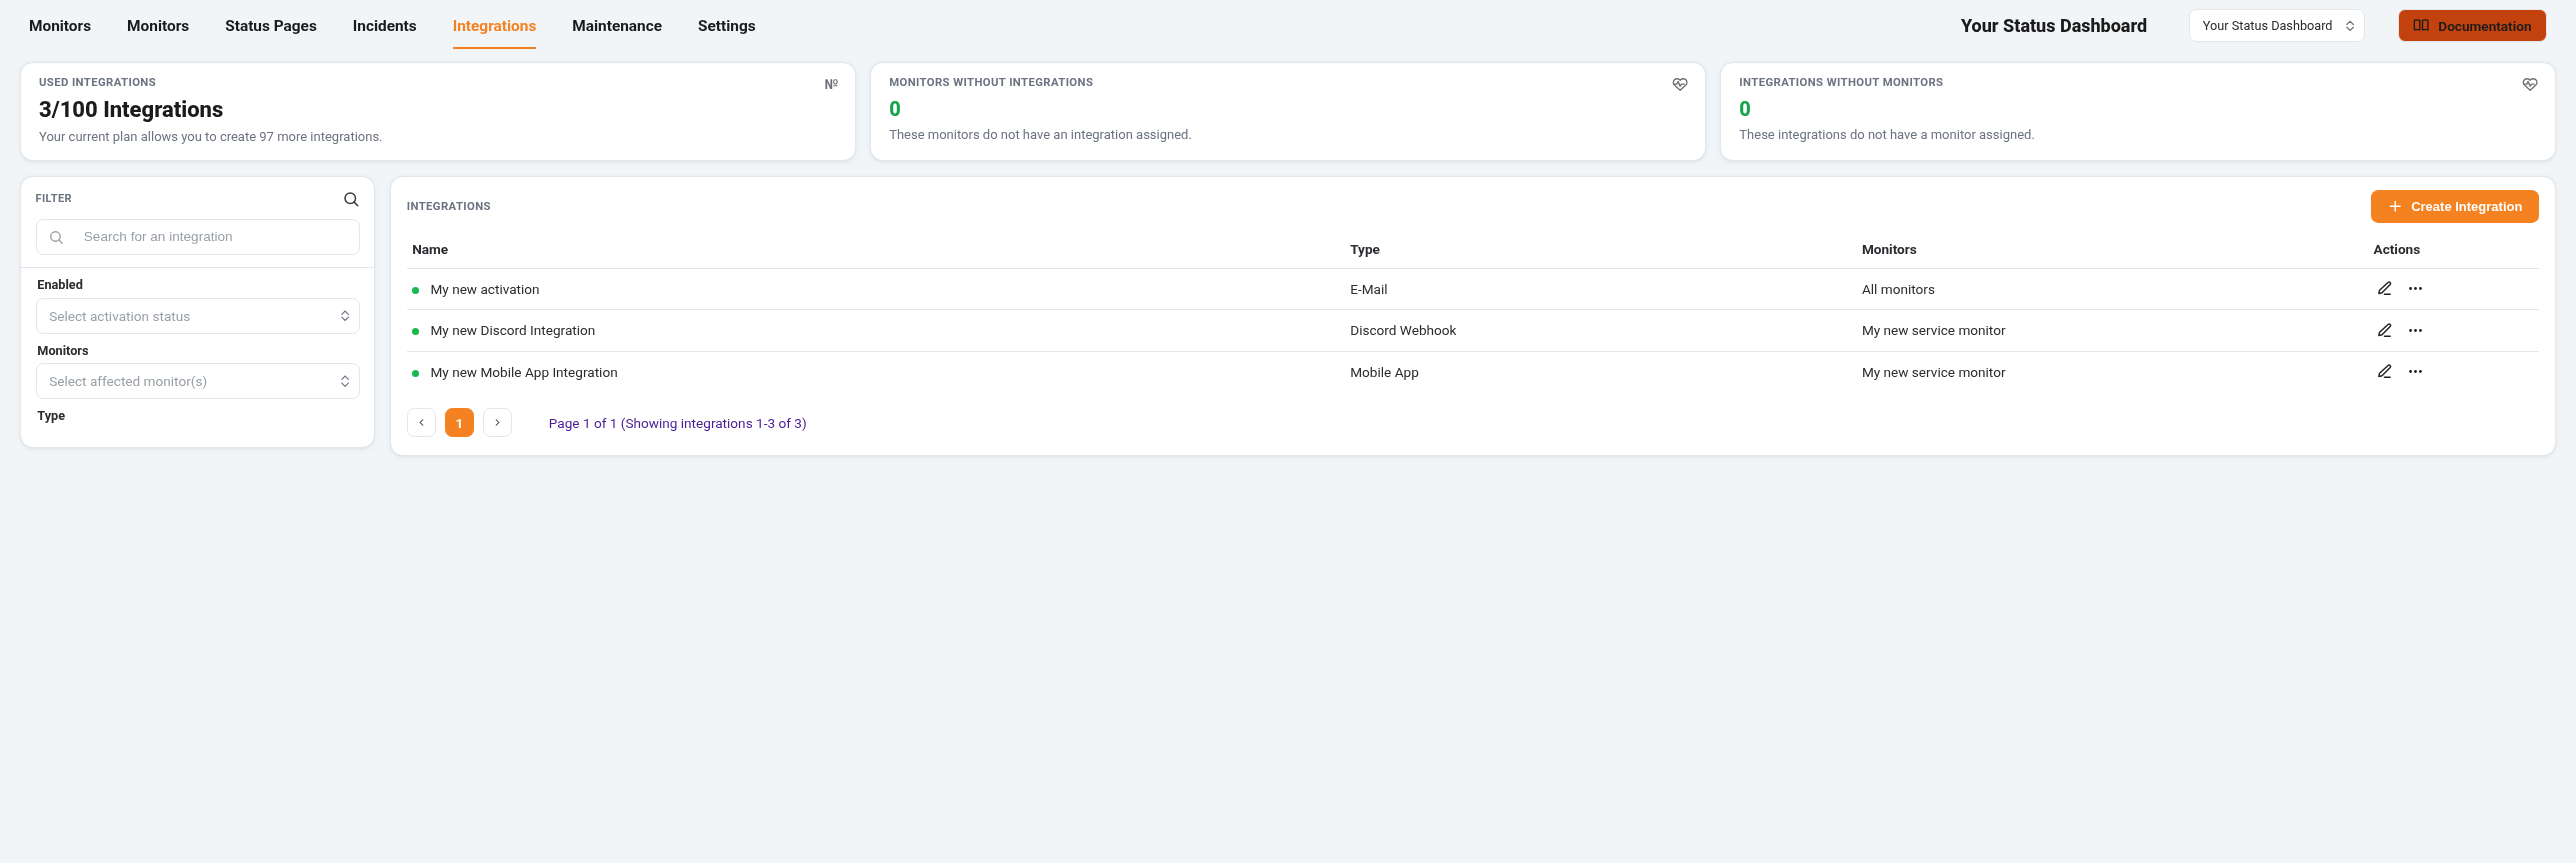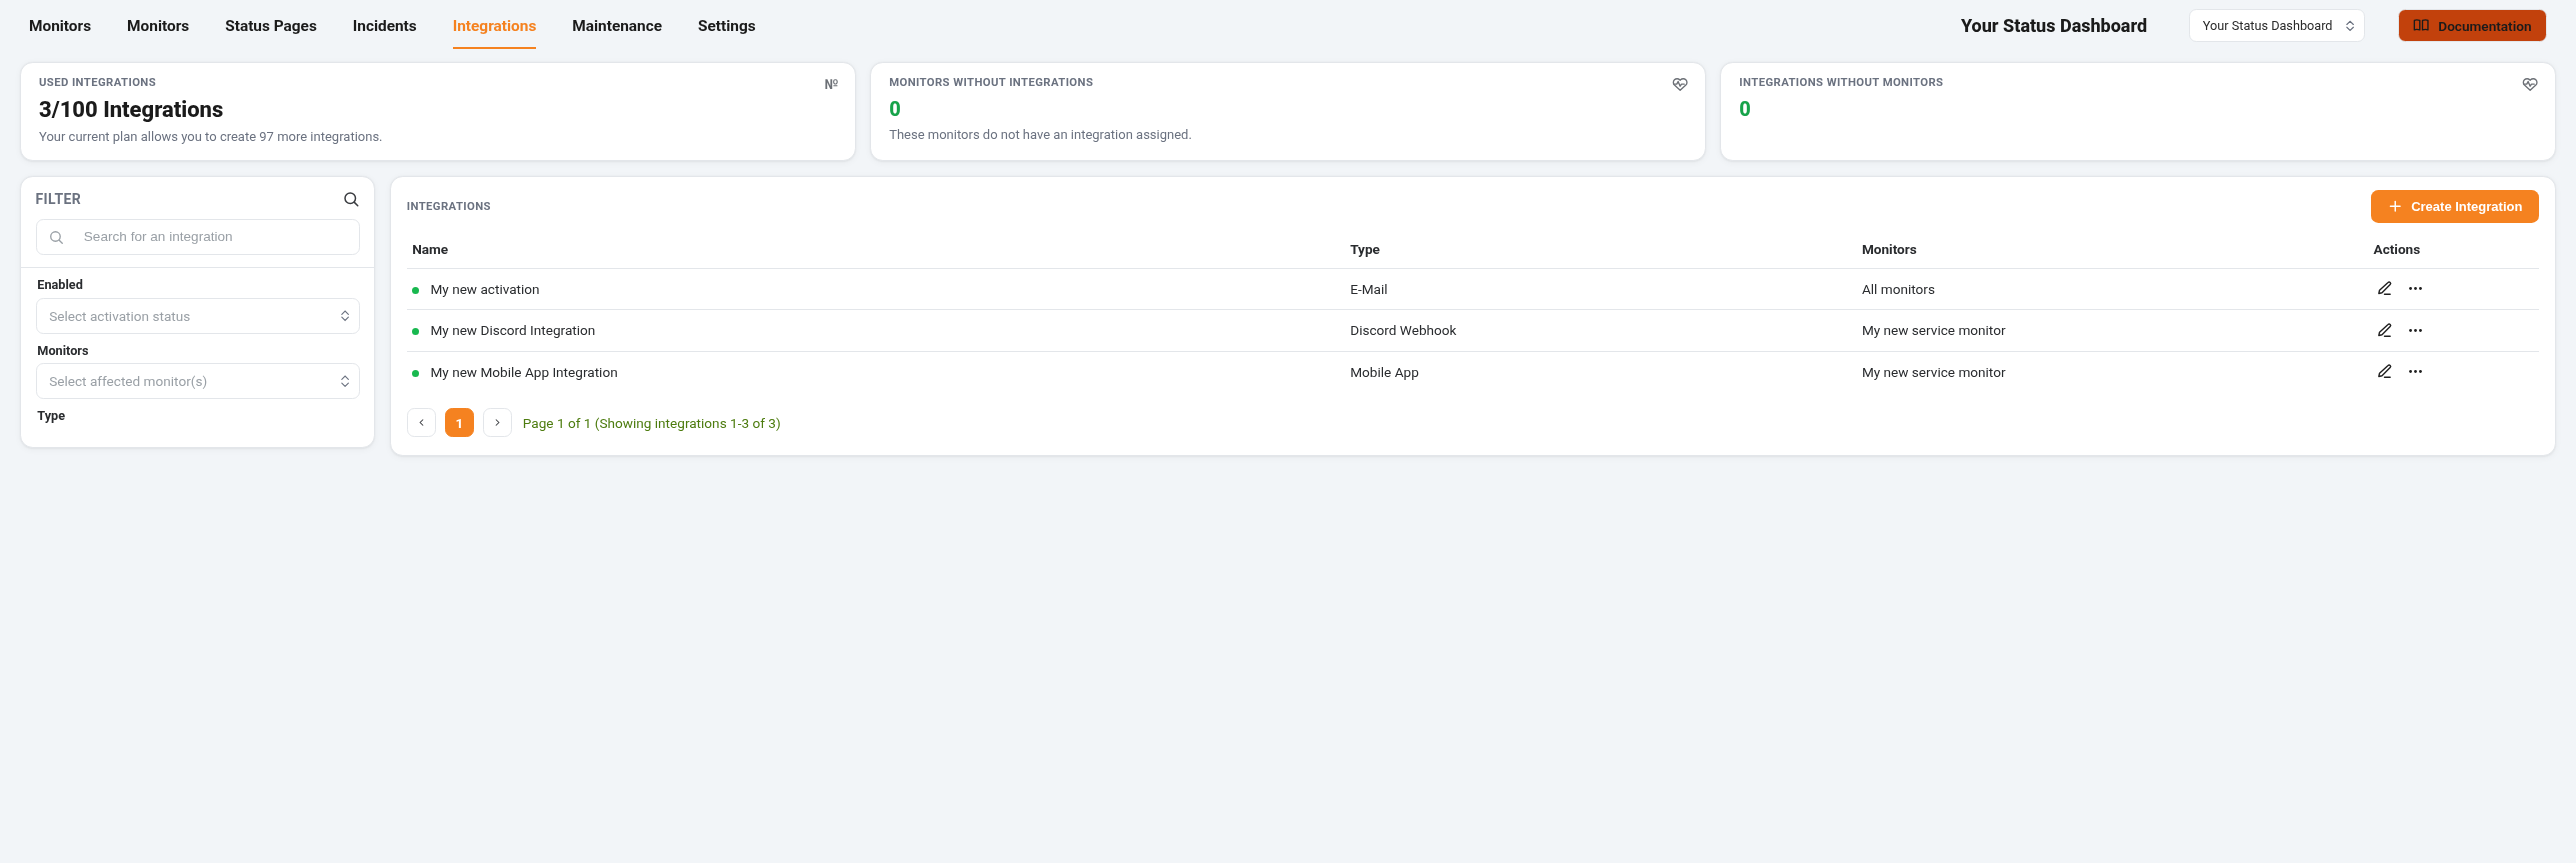--- a/index.html
+++ b/index.html
@@ -105,21 +105,21 @@
   .panel{
     background:var(--card);
     border:0.9px solid var(--border);
     border-radius:var(--radius);
     box-shadow:var(--shadow);
   }
 
   
   .filter{padding:12.7px 14.5px 18px 14.5px;}
   .filter-top{display:flex;align-items:center;justify-content:space-between;margin-bottom:11px;}
-  .filter-top .label{font-size:14px;letter-spacing:0.4px;font-weight:700;color:var(--muted);}
+  .filter-top .label{font-size:11px;letter-spacing:0.4px;font-weight:700;color:var(--muted);}
   .filter-top .mag{color:#3a3c40;}
   .search{
     border:0.9px solid var(--border);border-radius:7.3px;height:36px;display:flex;align-items:center;
     gap:18px;padding:0 11px;color:#9aa0a6;
   }
   .search input{border:none;outline:none;flex:1;font-size:13.6px;color:#333;background:transparent;}
   .search input::placeholder{color:#9aa0a6;}
   .hr{border:none;border-top:0.9px solid var(--border);margin:12.7px -14.5px 9px -14.5px;}
   .fgroup{margin-top:5.4px;}
   .fgroup .fl{font-size:12.7px;font-weight:700;color:#2a2c2f;margin:9px 0 5.4px 1.8px;}
@@ -152,21 +152,21 @@
   .actions-cell{white-space:nowrap;text-align:left;}
   .icon-btn{display:inline-flex;align-items:center;justify-content:center;width:22px;height:22px;margin-right:9px;cursor:pointer;color:#1f1f1f;}
   .col-name{width:44%;}
   .col-type{width:24%;}
   .col-mon{width:24%;}
   .col-act{width:8%;}
 
   .pager{display:flex;align-items:center;gap:9px;margin-top:16.3px;}
   .pg-btn{width:29px;height:29px;border:0.9px solid var(--border);border-radius:7.3px;display:flex;align-items:center;justify-content:center;cursor:pointer;background:#fff;color:#3a3c40;}
   .pg-btn.active{background:var(--accent);border-color:var(--accent);color:#fff;font-weight:700;}
-  .pager .txt{margin-left:2px;font-size:13.6px;color:#4d7c0f;}
+  .pager .txt{margin-left:28px;font-size:13.6px;color:#4c1d95;}
 
   svg{display:block;}
 </style>
 </head>
 <body>
 
 <div class="topbar">
   <div class="nav">
     <div class="nav-item">Monitors</div>
     <div class="nav-item">Monitors</div>
@@ -223,20 +223,21 @@
 
   <div class="card">
     <div class="corner-icon">
       <svg width="16.3" height="16.3" viewBox="0 0 24 24" fill="none" stroke="currentColor" stroke-width="2" stroke-linecap="round" stroke-linejoin="round">
           <path d="M20.4 5.6a5.5 5.5 0 0 0-7.8 0L12 6.2l-.6-.6a5.5 5.5 0 1 0-7.8 7.8L12 21l8.4-7.6a5.5 5.5 0 0 0 0-7.8Z"></path>
           <path d="M3 12h4l2-4 3 7 2-3h4"></path>
         </svg>
     </div>
     <div class="label">INTEGRATIONS WITHOUT MONITORS</div>
     <div class="value green">0</div>
+    <div class="desc">These integrations do not have a monitor assigned.</div>
   </div>
 
 </div>
 
 <div class="main">
 
   <div class="panel filter">
     <div class="filter-top">
       <span class="label">FILTER</span>
       <span class="mag">

